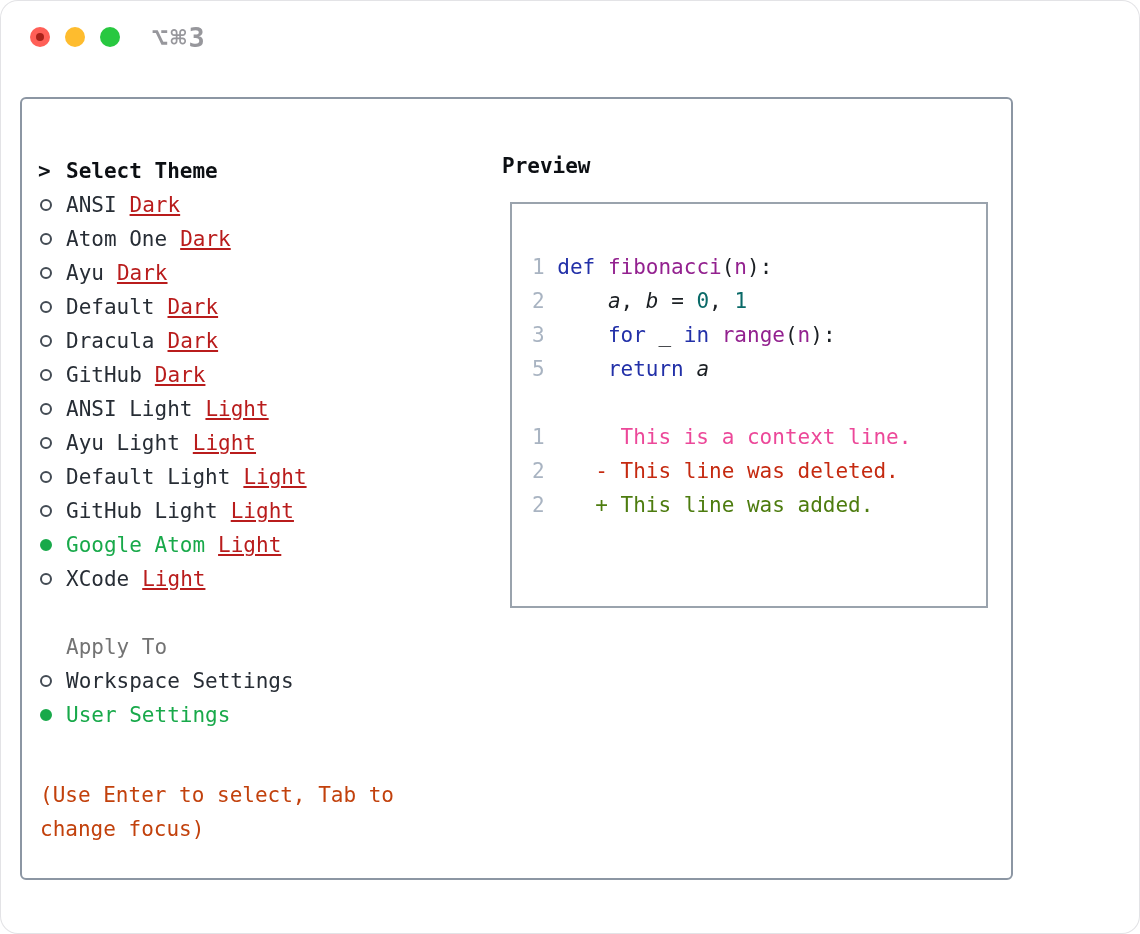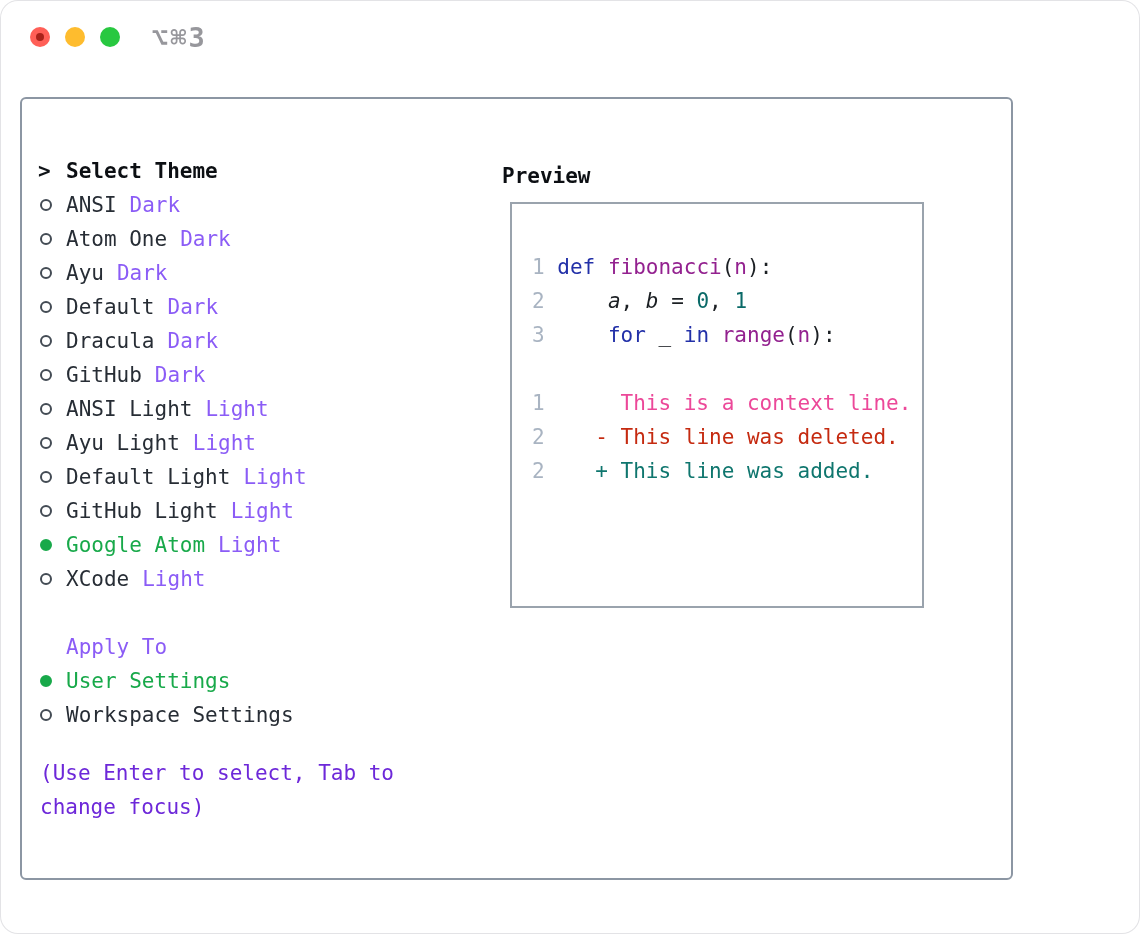--- a/index.html
+++ b/index.html
@@ -37,48 +37,48 @@
     width:12px;height:12px;border-radius:50%;border:2px solid #434b54;
     box-sizing:border-box;margin-left:2px;background:transparent;
   }
   .circle.sel{background:#18a94a;border-color:#18a94a;}
   .caret{font-weight:bold;color:#101418;}
   
   .left-col{position:absolute;left:16px;top:55px;width:460px;}
   .hdr{font-weight:bold;color:#0c0f13;}
   .theme-name{color:#272d35;white-space:pre;}
   .theme-name.sel{color:#18a94a;}
-  .variant{color:#8b5cf6;margin-left:13px;white-space:pre;}
+  .variant{color:#b91c1c;margin-left:13px;white-space:pre;text-decoration:underline;}
   .spacer{height:34px;}
-  .apply-hdr{margin-left:28px;color:#8b5cf6;}
+  .apply-hdr{margin-left:28px;color:#737373;}
   .apply-name{color:#272d35;white-space:pre;}
   .apply-name.sel{color:#18a94a;}
   .hint{
-    margin-top:24px;margin-left:2px;max-width:420px;
-    color:#6d28d9;font-size:21px;line-height:34px;
+    margin-top:46px;margin-left:2px;max-width:420px;
+    color:#c2410c;font-size:21px;line-height:34px;
   }
   
   .preview-title{
-    position:absolute;left:480px;top:65px;font-size:21px;font-weight:bold;color:#0c0f13;
+    position:absolute;left:480px;top:55px;font-size:21px;font-weight:bold;color:#0c0f13;
   }
   .preview-box{
-    position:absolute;left:488px;top:103px;width:414px;height:406px;
+    position:absolute;left:488px;top:103px;width:478px;height:406px;
     border:2px solid #9aa3ad;box-sizing:border-box;background:#ffffff;
     padding:46px 0 0 20px;overflow:hidden;
   }
   .cline{height:34px;line-height:34px;font-size:21px;white-space:pre;}
   .seg-num{color:#a9b4c2;}
   .seg-pln{color:#1b1f23;}
   .seg-kw{color:#2230a8;}
   .seg-fn{color:#93218f;}
   .seg-lit{color:#0a6a68;}
   .seg-var{color:#1b1f23;font-style:italic;}
   .seg-ctx{color:#ec4899;}
   .seg-del{color:#c52a10;}
-  .seg-add{color:#0f766e;}
+  .seg-add{color:#4d7c0f;}
 </style>
 </head>
 <body>
 
 <div class="window">
 
   <div class="titlebar">
     <div class="traffic red"></div>
     <div class="traffic yellow"></div>
     <div class="traffic green"></div>
@@ -184,42 +184,43 @@
 
       <div class="spacer"></div>
 
       <div class="row">
         <span class="apply-hdr">Apply To</span>
       </div>
 
       <div id="apply-list">
           <div class="row">
             <span class="bullet">
+              <span class="circle"></span>
+            </span>
+            <span class="apply-name">Workspace Settings</span>
+          </div>
+          <div class="row">
+            <span class="bullet">
               <span class="circle sel"></span>
             </span>
             <span class="apply-name sel">User Settings</span>
-          </div>
-          <div class="row">
-            <span class="bullet">
-              <span class="circle"></span>
-            </span>
-            <span class="apply-name">Workspace Settings</span>
           </div>
         </div>
 
       <div class="hint">(Use Enter to select, Tab to change focus)</div>
     </div>
 
     <div class="preview-title">Preview</div>
 
     <div class="preview-box">
       <div id="code-block">
           <div class="cline"><span class="seg-num">1</span><span class="seg-pln"> </span><span class="seg-kw">def</span><span class="seg-pln"> </span><span class="seg-fn">fibonacci</span><span class="seg-pln">(</span><span class="seg-fn">n</span><span class="seg-pln">):</span></div>
           <div class="cline"><span class="seg-num">2</span><span class="seg-pln">     </span><span class="seg-var">a</span><span class="seg-pln">, </span><span class="seg-var">b</span><span class="seg-pln"> = </span><span class="seg-lit">0</span><span class="seg-pln">, </span><span class="seg-lit">1</span></div>
           <div class="cline"><span class="seg-num">3</span><span class="seg-pln">     </span><span class="seg-kw">for</span><span class="seg-pln"> _ </span><span class="seg-kw">in</span><span class="seg-pln"> </span><span class="seg-fn">range</span><span class="seg-pln">(</span><span class="seg-fn">n</span><span class="seg-pln">):</span></div>
+          <div class="cline"><span class="seg-num">5</span><span class="seg-pln">     </span><span class="seg-kw">return</span><span class="seg-pln"> </span><span class="seg-var">a</span></div>
           <div class="cline"></div>
           <div class="cline"><span class="seg-num">1</span><span class="seg-pln">      </span><span class="seg-ctx">This is a context line.</span></div>
           <div class="cline"><span class="seg-num">2</span><span class="seg-pln">    </span><span class="seg-del">- This line was deleted.</span></div>
           <div class="cline"><span class="seg-num">2</span><span class="seg-pln">    </span><span class="seg-add">+ This line was added.</span></div>
         </div>
     </div>
 
   </div>
 </div>
 

